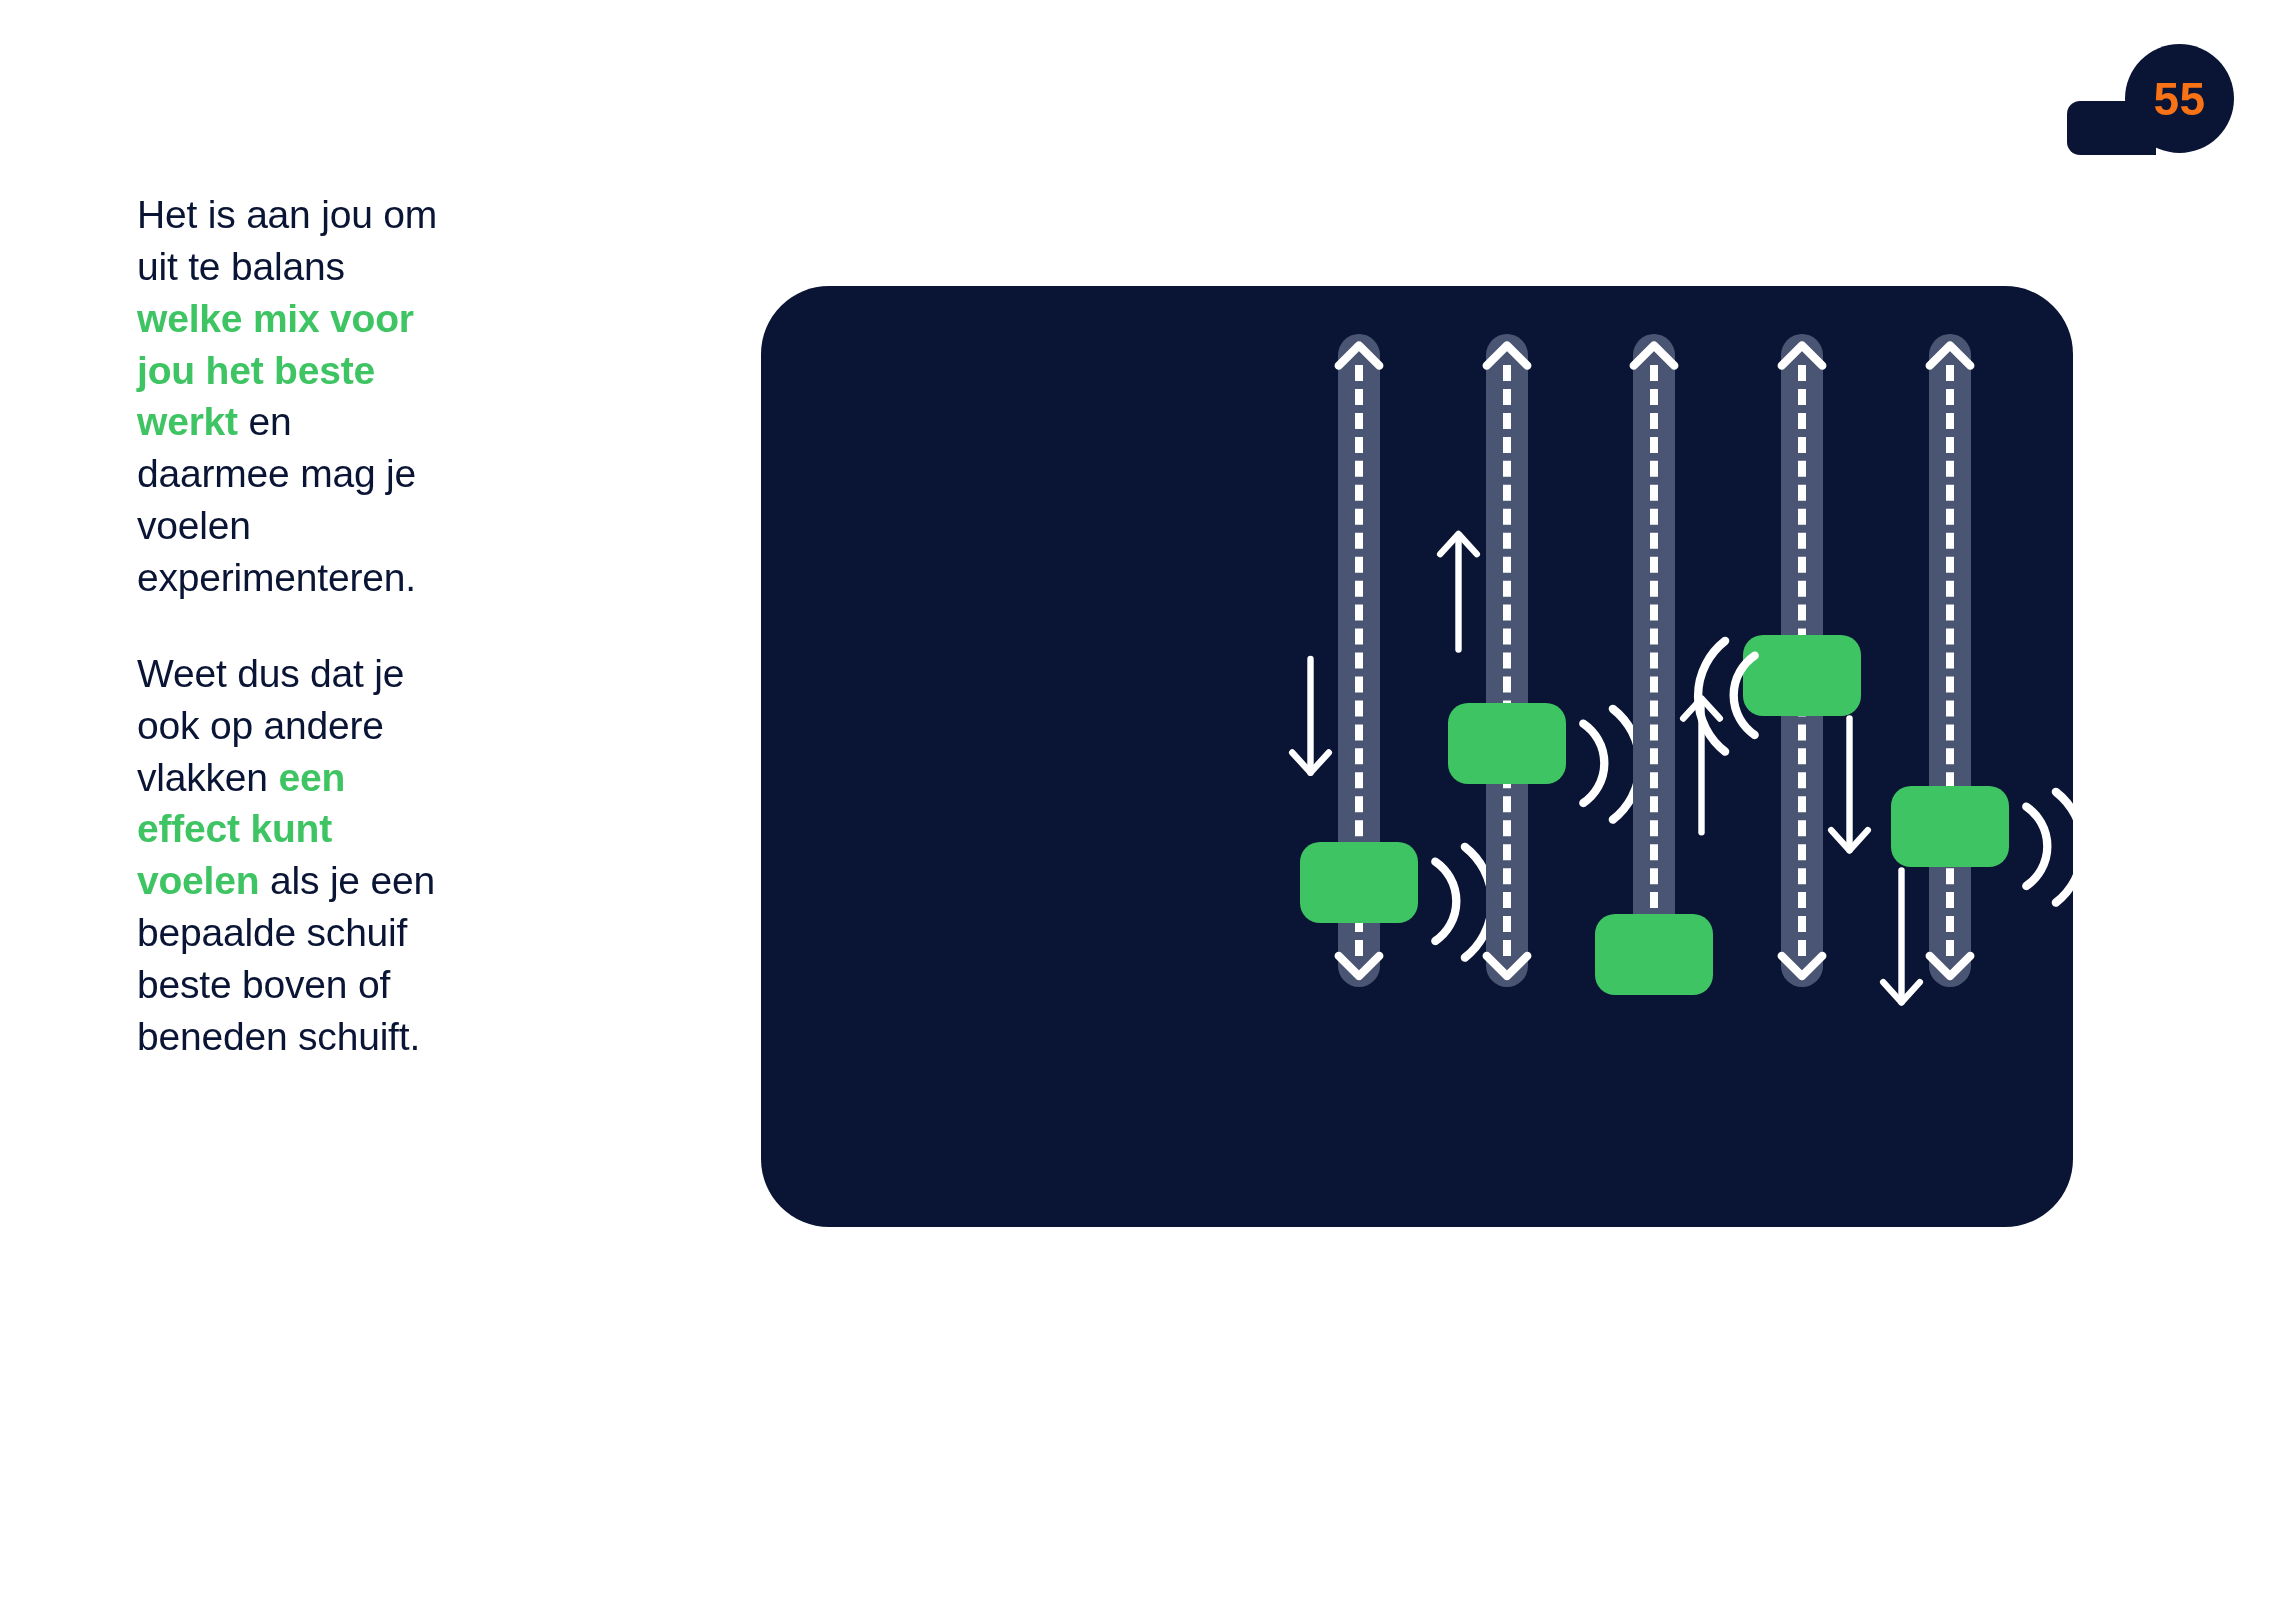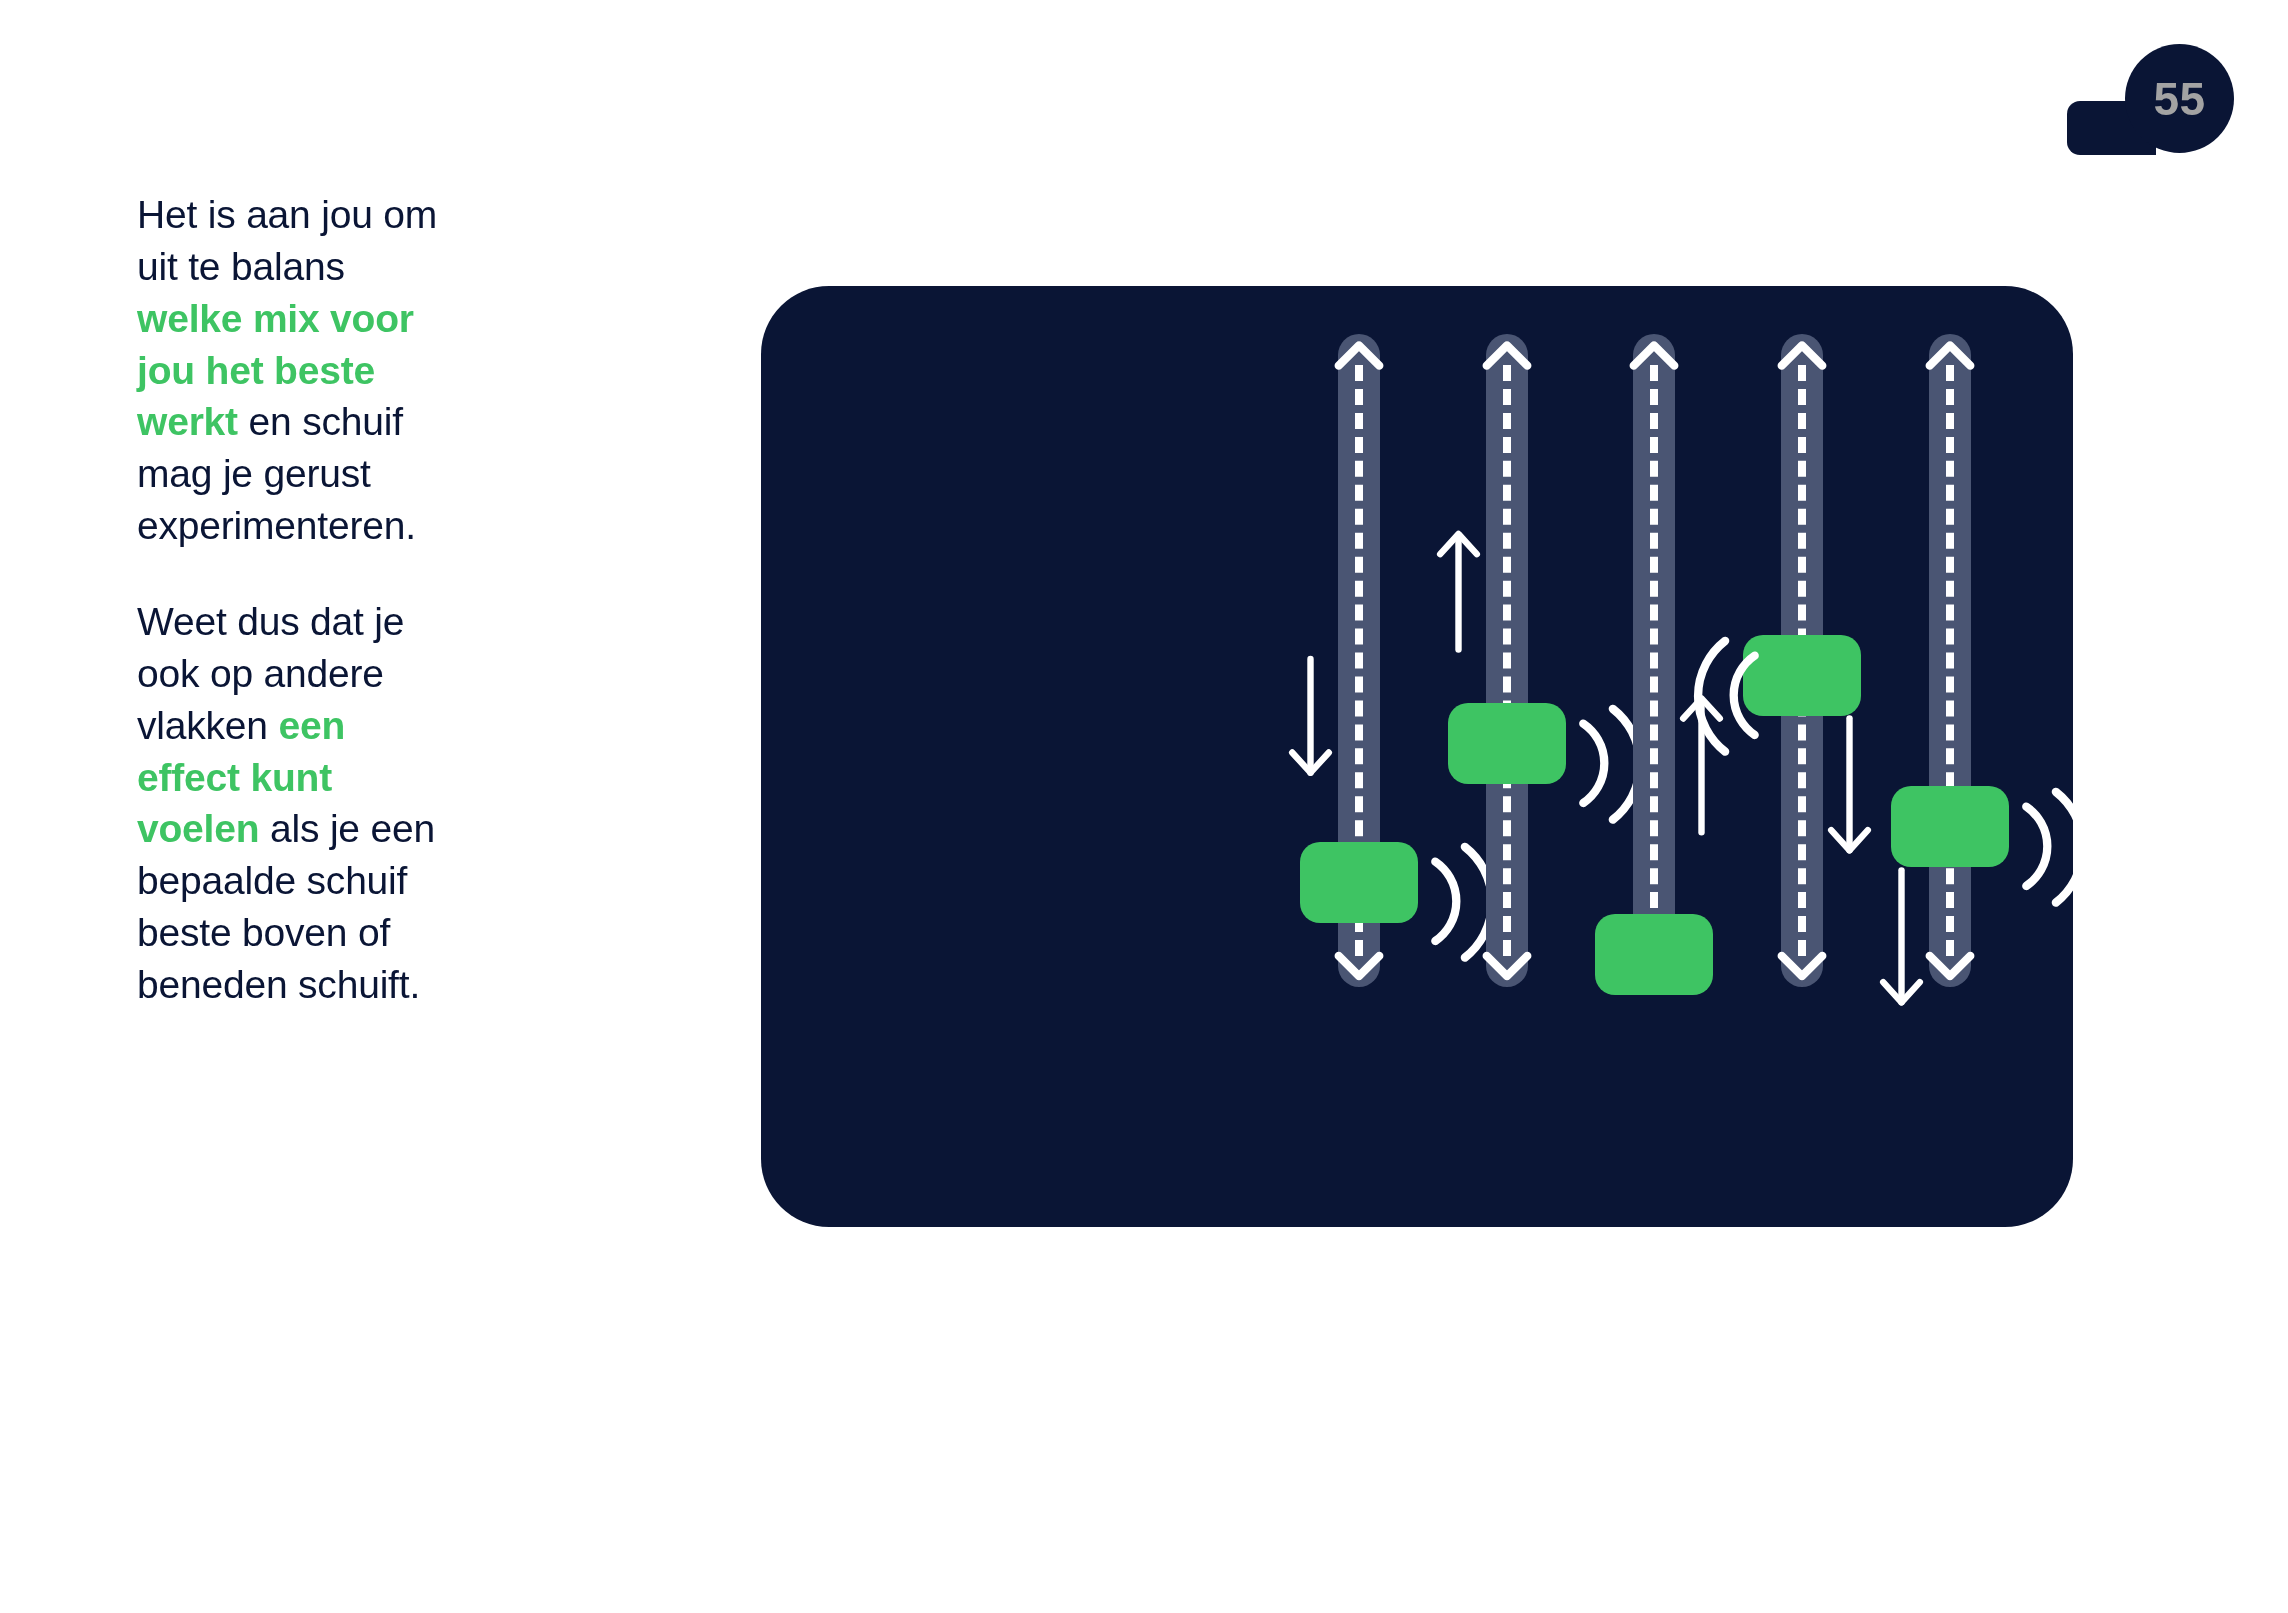--- a/index.html
+++ b/index.html
@@ -15,21 +15,21 @@
     background:var(--navy);border-radius:13px 0 0 13px;
   }
   #page-badge .tab:after{
     content:"";position:absolute;right:-28px;top:0;width:31px;height:31px;
     background:var(--navy);
     -webkit-mask-image:radial-gradient(circle 31px at 31px 31px, transparent 0 31px, #000 31px);
             mask-image:radial-gradient(circle 31px at 31px 31px, transparent 0 31px, #000 31px);
   }
   #page-badge .circle{
     position:absolute;left:58px;top:0px;width:109px;height:109px;border-radius:50%;
-    background:var(--navy);color:#a3a3a3;display:flex;align-items:center;justify-content:center;
+    background:var(--navy);color:#f97316;display:flex;align-items:center;justify-content:center;
     font-size:46px;font-weight:700;letter-spacing:0.5px;
   }
   
   #text-col{
     position:absolute;left:137px;top:189px;width:305px;
     font-size:39px;line-height:1.33;color:var(--navy);font-weight:400;
     letter-spacing:-0.2px;
   }
   #text-col p{margin:0 0 44px 0;}
   #text-col p:last-child{margin-bottom:0;}
@@ -56,21 +56,21 @@
 </style>
 </head>
 <body>
 
 <div id="page-badge">
   <div class="tab"></div>
   <div class="circle">55</div>
 </div>
 
 <div id="text-col">
-    <p><span>Het is aan jou om uit te balans </span><span class="hl">welke mix voor jou het beste werkt</span><span> en schuif mag je gerust experimenteren.</span></p>
+    <p><span>Het is aan jou om uit te balans </span><span class="hl">welke mix voor jou het beste werkt</span><span> en daarmee mag je voelen experimenteren.</span></p>
     <p><span>Weet dus dat je ook op andere vlakken </span><span class="hl">een effect kunt voelen</span><span> als je een bepaalde schuif beste boven of beneden schuift.</span></p>
   </div>
 
 <div id="slider-card">
     <div class="slider" style="left: 515px; width: 166px;">
       <div class="track" style="top: 48px; height: 653px;"></div>
       <div style="position: absolute; left: 50%; transform: translateX(-50%); top: 79px; height: 591px; width: 0px; border-left: 8.3px dashed rgb(255, 255, 255);"></div>
       <svg width="166" height="690" viewBox="0 0 180 748" style="position: absolute; left: 0px; top: 39px; overflow: visible;">
         <path d="M 68 44 L 90 22 L 112 44" fill="none" stroke="#ffffff" stroke-width="9" stroke-linecap="round" stroke-linejoin="round"></path>
         <path d="M 68 684 L 90 706 L 112 684" fill="none" stroke="#ffffff" stroke-width="9" stroke-linecap="round" stroke-linejoin="round"></path>

